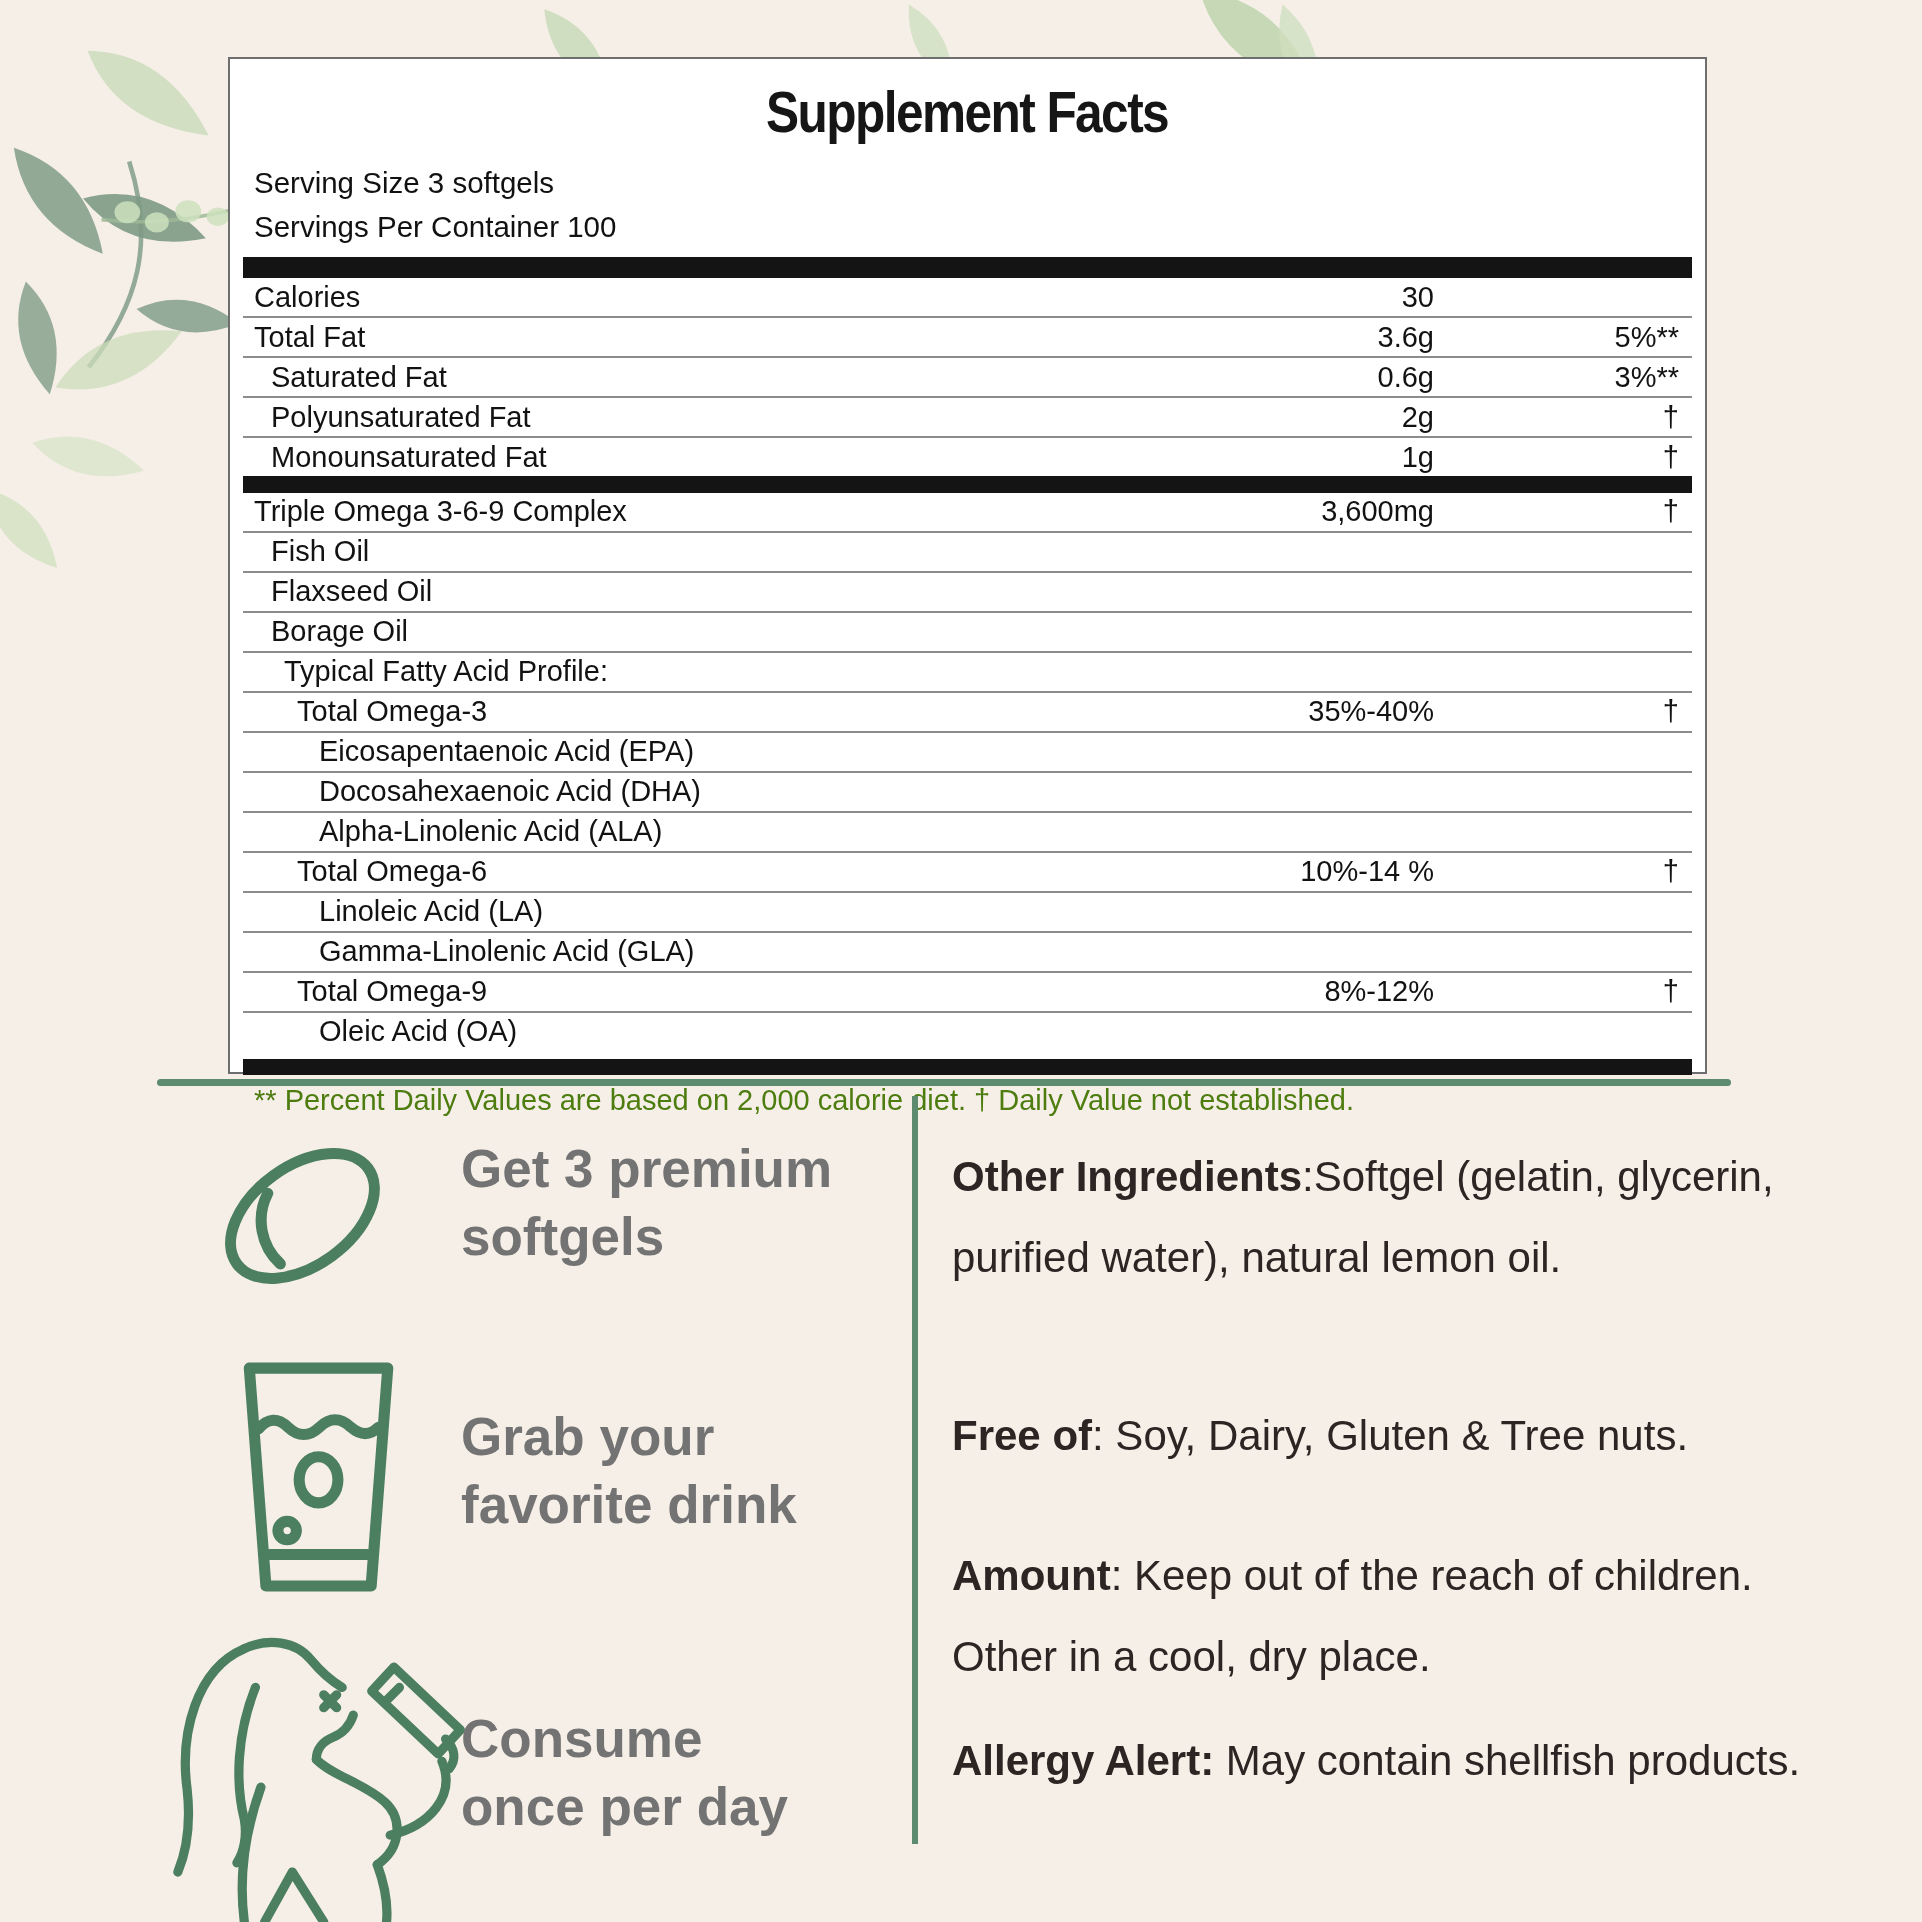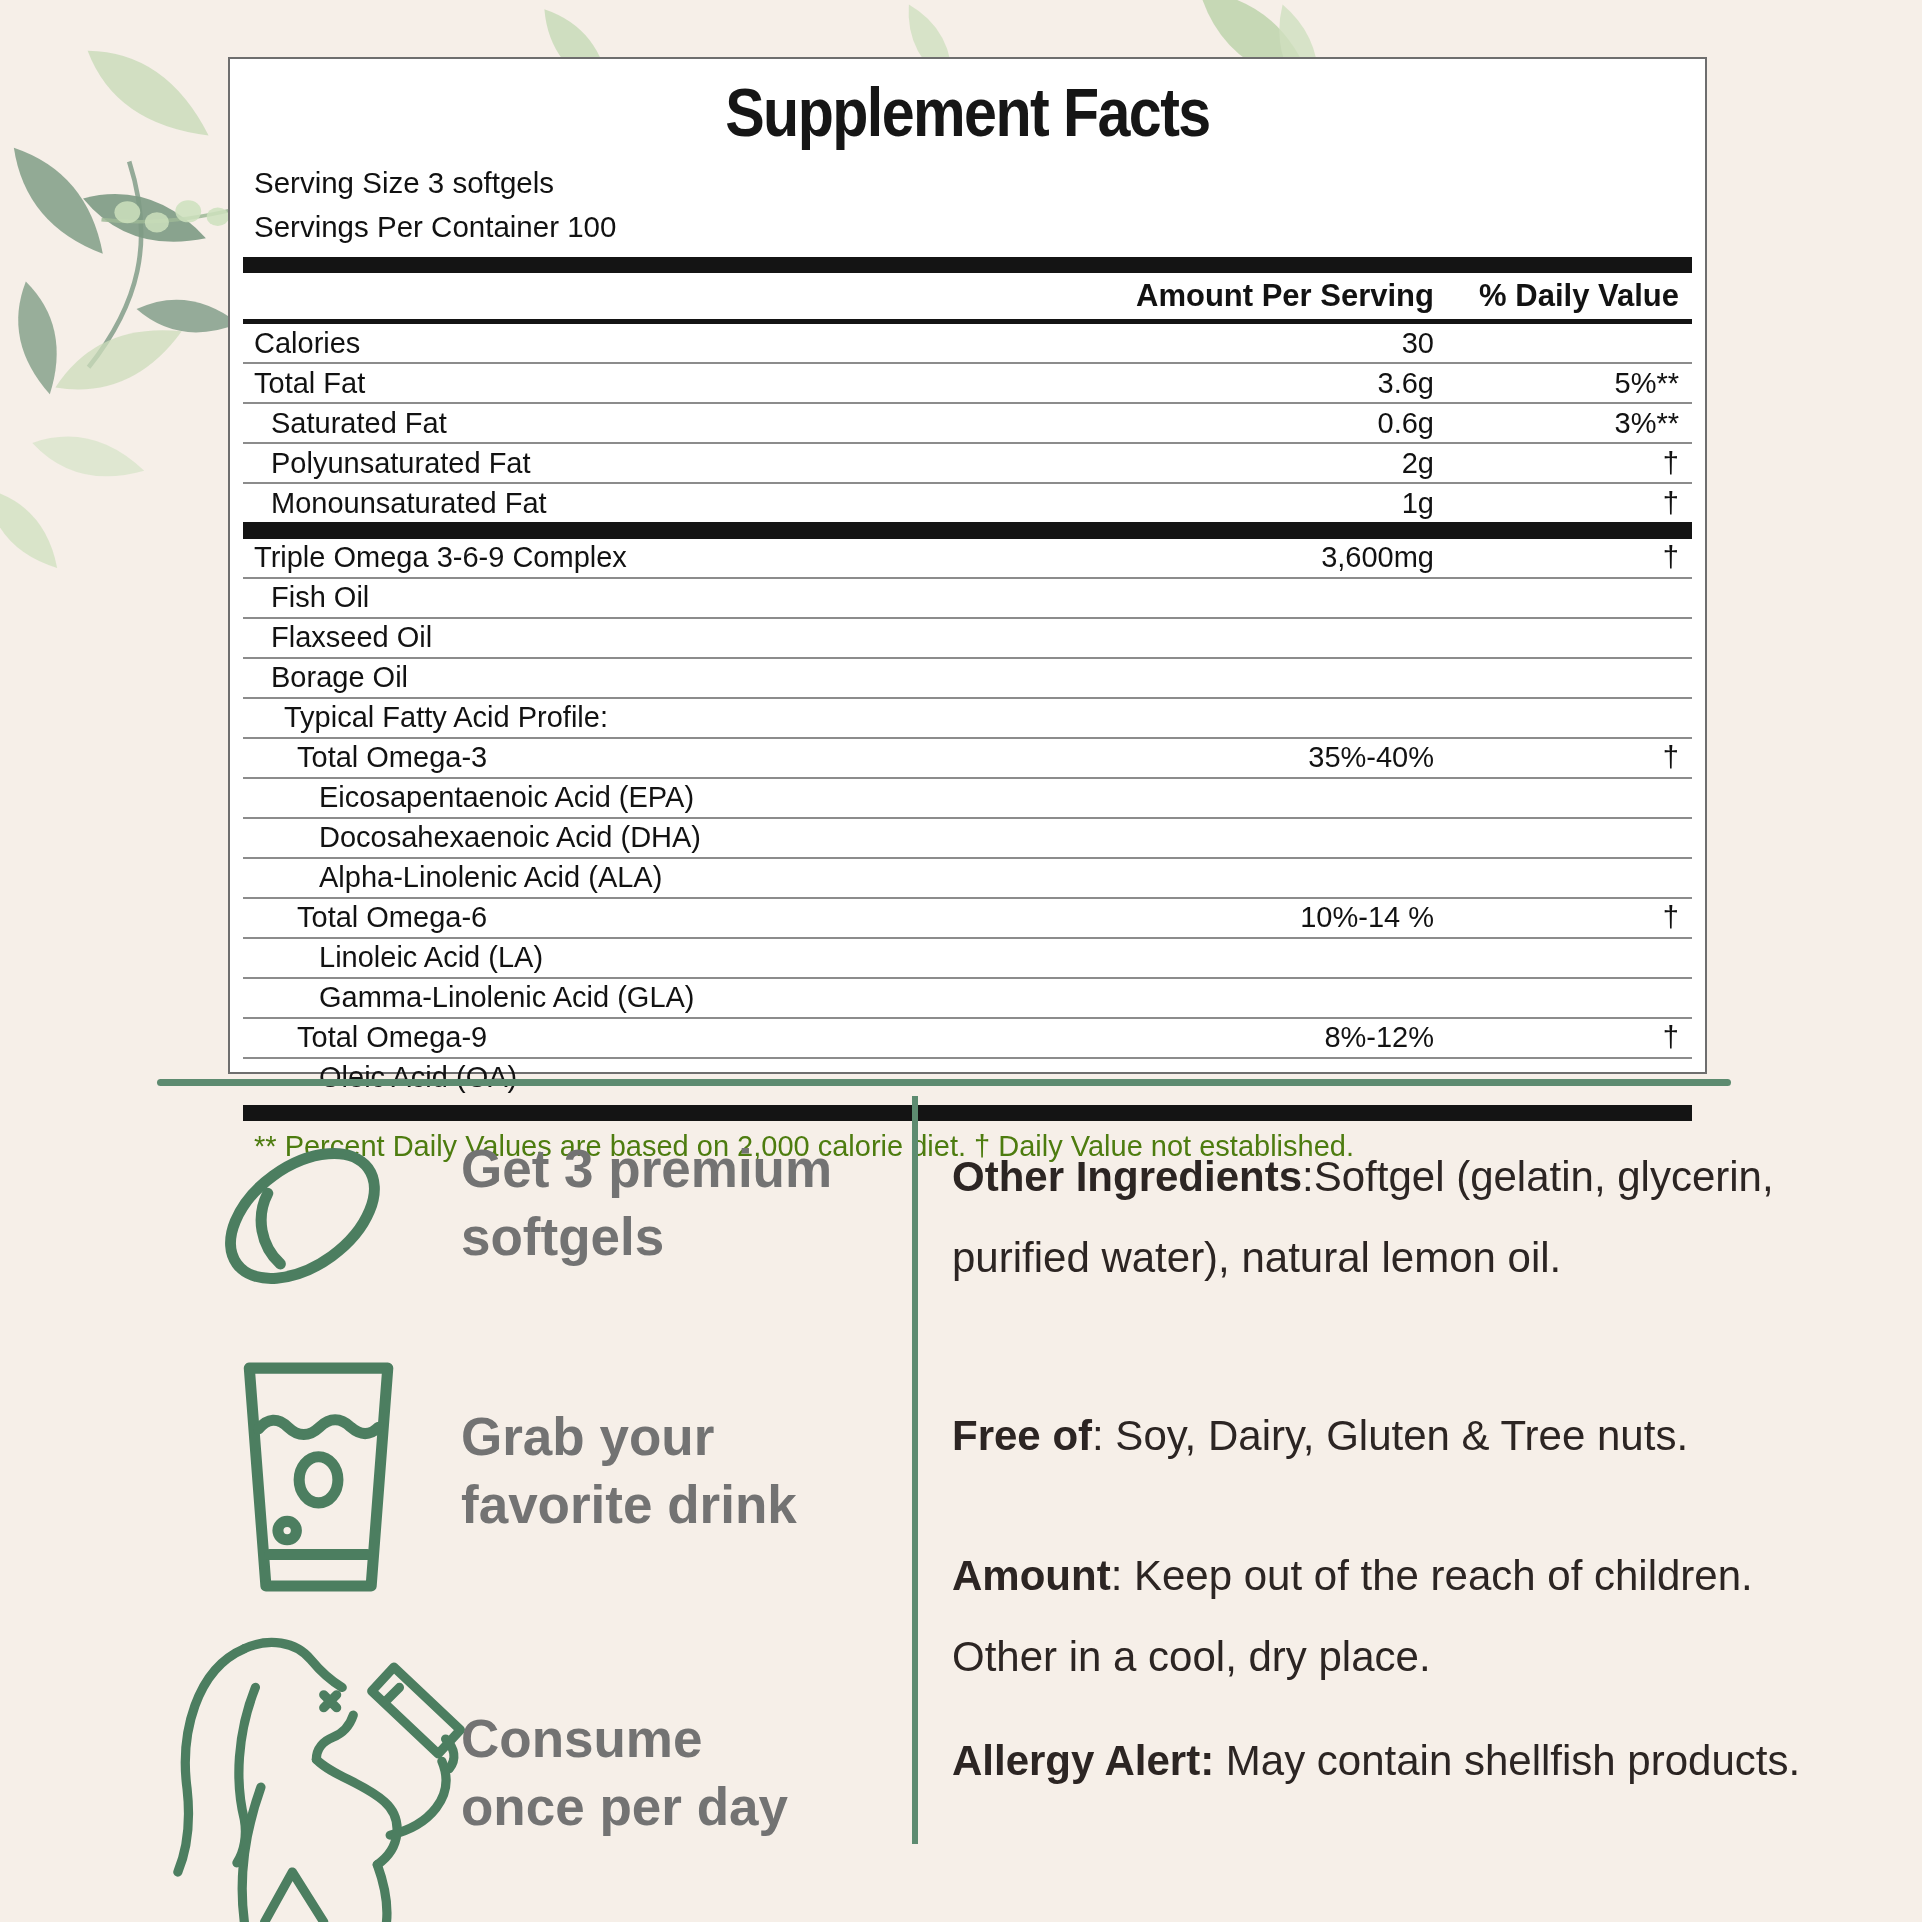--- a/index.html
+++ b/index.html
@@ -4,21 +4,21 @@
 <style>
   html,body{margin:0;padding:0;background:#f6efe8;}
   .stage{position:relative;width:1922px;height:1922px;background:#f6efe8;overflow:hidden;
          font-family:"Liberation Sans",sans-serif;color:#121212;}
   svg{display:block;}
   .deco{position:absolute;left:0;top:0;z-index:0;}
 
   
   .panel{position:absolute;left:228px;top:57px;width:1479px;height:1017px;background:#ffffff;
          border:2.8px solid #6e6e6e;box-sizing:border-box;z-index:1;padding:0 13px;}
-  .title{margin:3.7px 0 0 0;text-align:center;font-size:68px;font-weight:bold;line-height:98px;
+  .title{margin:3.7px 0 0 0;text-align:center;font-size:57px;font-weight:bold;line-height:98px;
          letter-spacing:-1.8px;color:#161616;}
   .title .cond{display:inline-block;transform:scaleX(.87);}
   .serv{font-size:29.5px;line-height:44px;padding-left:11px;color:#111;}
   .bar{background:#141414;}
   .bar.thick{height:15.7px;margin-top:8.3px;}
   .bar.med{height:5.5px;}
   .t-head{display:grid;grid-template-columns:1fr 332px 258px;align-items:center;height:46px;
           font-weight:bold;font-size:31px;}
   .t-head .c-amt{text-align:right;}
   .t-head .c-dv{text-align:right;padding-right:13px;}
@@ -75,25 +75,20 @@
       <path d="M0 0 Q 58 -38 125 0 Q 58 38 0 0 Z" transform="translate(35,480) rotate(14)" fill="#d6e4c8" opacity="0.7"></path>
       <path d="M0 0 Q 55 -36 115 0 Q 55 36 0 0 Z" transform="translate(-15,530) rotate(48)" fill="#cfe0bf" opacity="0.75"></path>
     </g>
   </svg>
 
   <div class="panel">
     <h1 class="title"><span class="cond">Supplement Facts</span></h1>
     <div class="serv">Serving Size 3 softgels</div>
     <div class="serv">Servings Per Container 100</div>
     <div class="bar thick"></div>
-    <div class="t-head">
-      <span class="c-name"></span>
-      <span class="c-amt">Amount Per Serving</span>
-      <span class="c-dv">% Daily Value</span>
-    </div>
     <div class="bar med"></div>
     <div id="rows">
         <div class="t-row">
           <span class="c-name ind-0">Calories</span>
           <span class="c-amt">30</span>
           <span class="c-dv"></span>
         </div>
         <div class="t-row sep">
           <span class="c-name ind-0">Total Fat</span>
           <span class="c-amt">3.6g</span>

